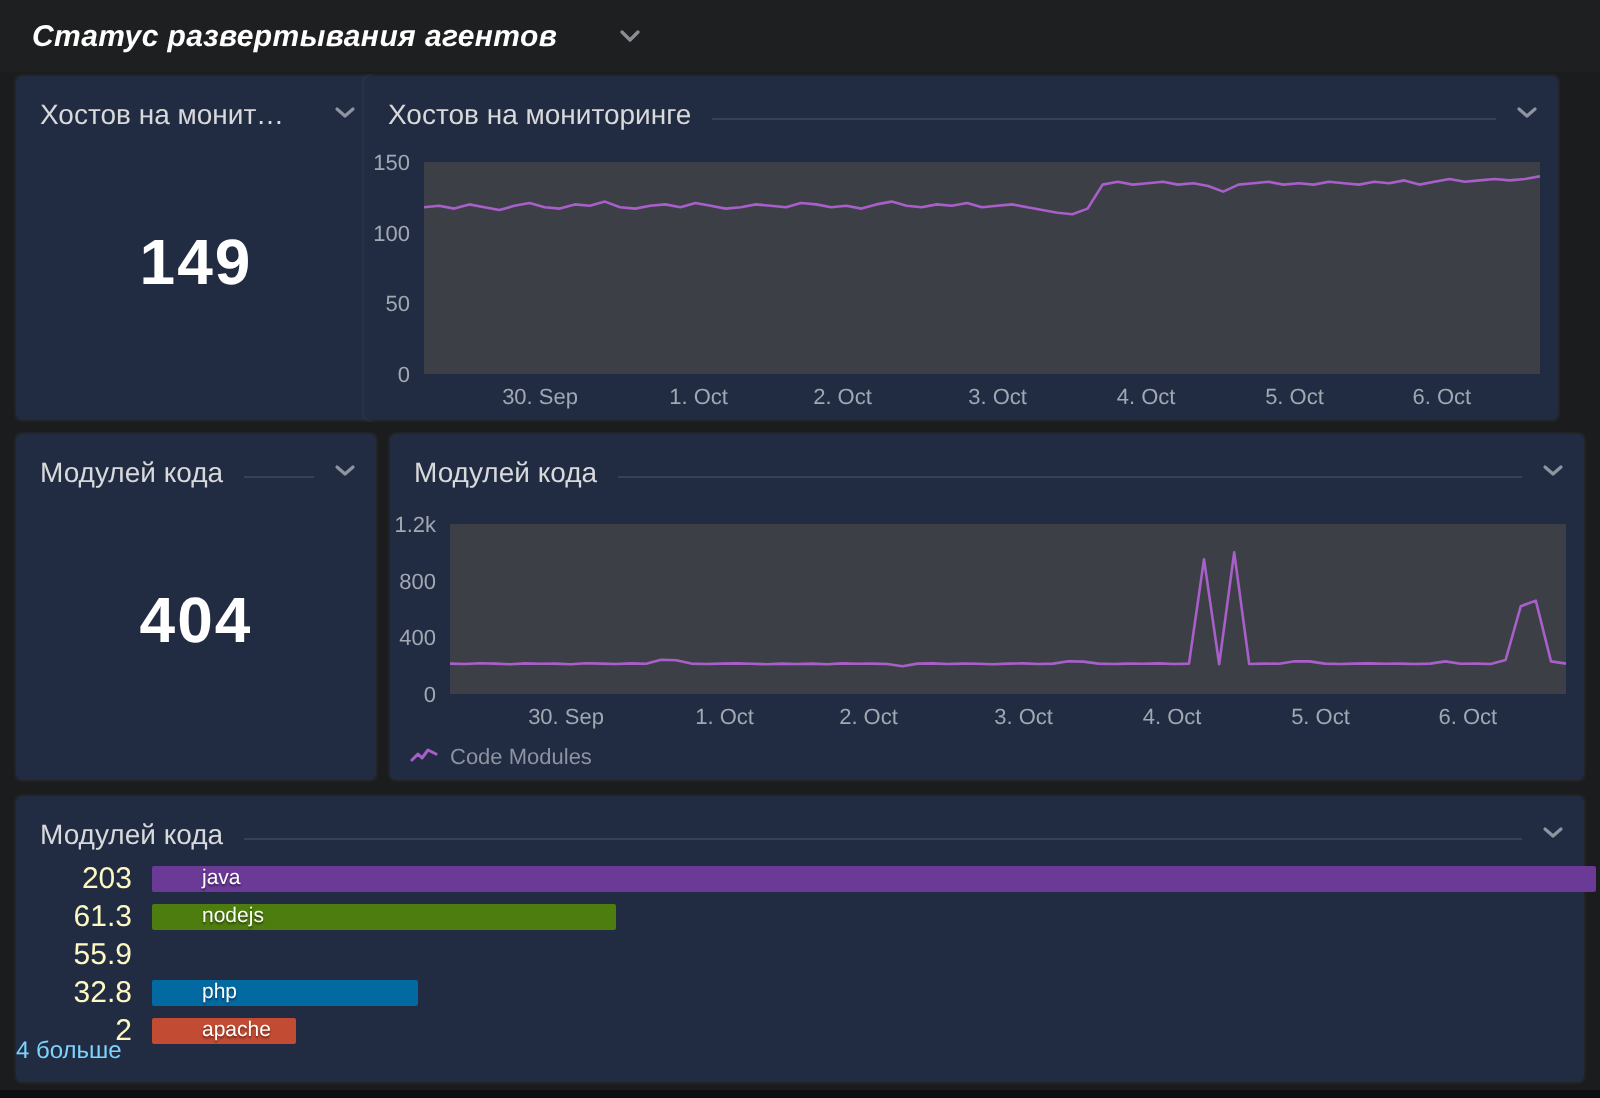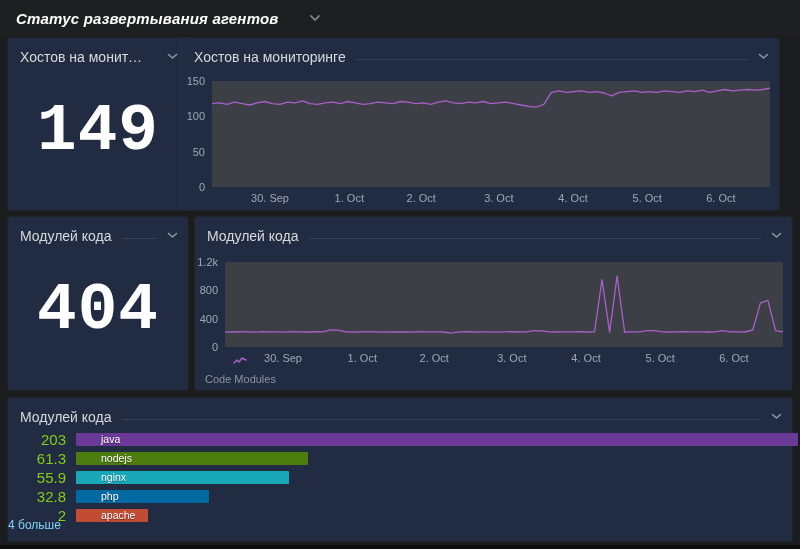--- a/index.html
+++ b/index.html
@@ -25,30 +25,30 @@
   }
   .panel-title{
     font-size:14px;font-weight:500;color:#d8d9da;white-space:nowrap;
     overflow:hidden;text-overflow:ellipsis;
   }
   .panel-divider{flex:1;height:1px;background:rgba(255,255,255,0.10);margin:6px 10px 0 10px;}
   .chev{display:flex;align-items:center;flex:0 0 auto;}
   .stat-value{
     position:absolute;left:0;right:0;top:14px;bottom:0;
     display:flex;align-items:center;justify-content:center;
-    font-size:66px;font-weight:700;color:#ffffff;letter-spacing:1px;font-family:Liberation Mono, monospace;
+    font-size:32px;font-weight:700;color:#ffffff;letter-spacing:1px;
   }
   .plot-host{position:absolute;left:0;top:0;right:0;bottom:0;}
   .legend{
     position:absolute;left:10px;bottom:5px;display:flex;align-items:center;gap:6px;
-    font-size:11px;color:#8d93a0;flex-direction:column;
+    font-size:11px;color:#8d93a0;
   }
   .bar-rows{position:absolute;left:10px;right:14px;top:32px;}
   .bar-row{display:flex;align-items:center;height:19px;}
-  .bar-val{width:48px;text-align:right;font-size:15px;font-weight:500;color:#84cc16;flex:0 0 auto;}
+  .bar-val{width:48px;text-align:right;font-size:15px;font-weight:500;color:#fef9c3;flex:0 0 auto;}
   .bar-track{flex:1;margin-left:10px;}
   .bar{height:13px;border-radius:1px;display:flex;align-items:center;padding-left:20px;}
   .bar-label{
     font-size:10.5px;color:#ffffff;padding-left:5px;line-height:13px;white-space:nowrap;
     text-shadow:0 1px 1px rgba(0,0,0,.45);
   }
   .more-label{
     position:absolute;left:0;right:0;bottom:9px;
     font-size:12px;color:#7dd3fc;
   }
@@ -181,25 +181,20 @@
       <div class="bar-row">
         <div class="bar-val">61.3</div>
         <div class="bar-track">
           <div class="bar" style="width: 30.197%; background: #4d7c0f;">
             <span class="bar-label">nodejs</span>
           </div>
         </div>
       </div>
       <div class="bar-row">
         <div class="bar-val">55.9</div>
-        <div class="bar-track">
-          <div class="bar" style="width: 27.5369%; background: rgb(24, 168, 184);">
-            <span class="bar-label">nginx</span>
-          </div>
-        </div>
       </div>
       <div class="bar-row">
         <div class="bar-val">32.8</div>
         <div class="bar-track">
           <div class="bar" style="width: 16.1576%; background: #0369a1;">
             <span class="bar-label">php</span>
           </div>
         </div>
       </div>
       <div class="bar-row">

